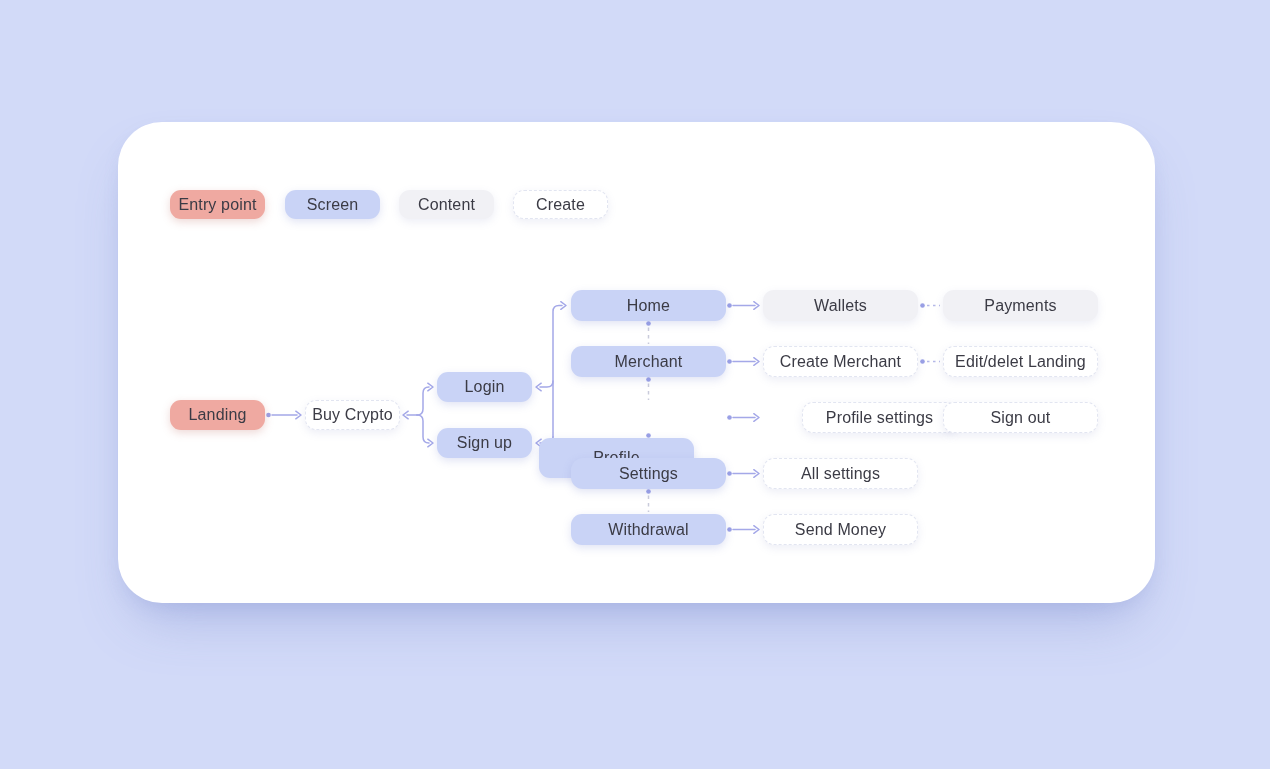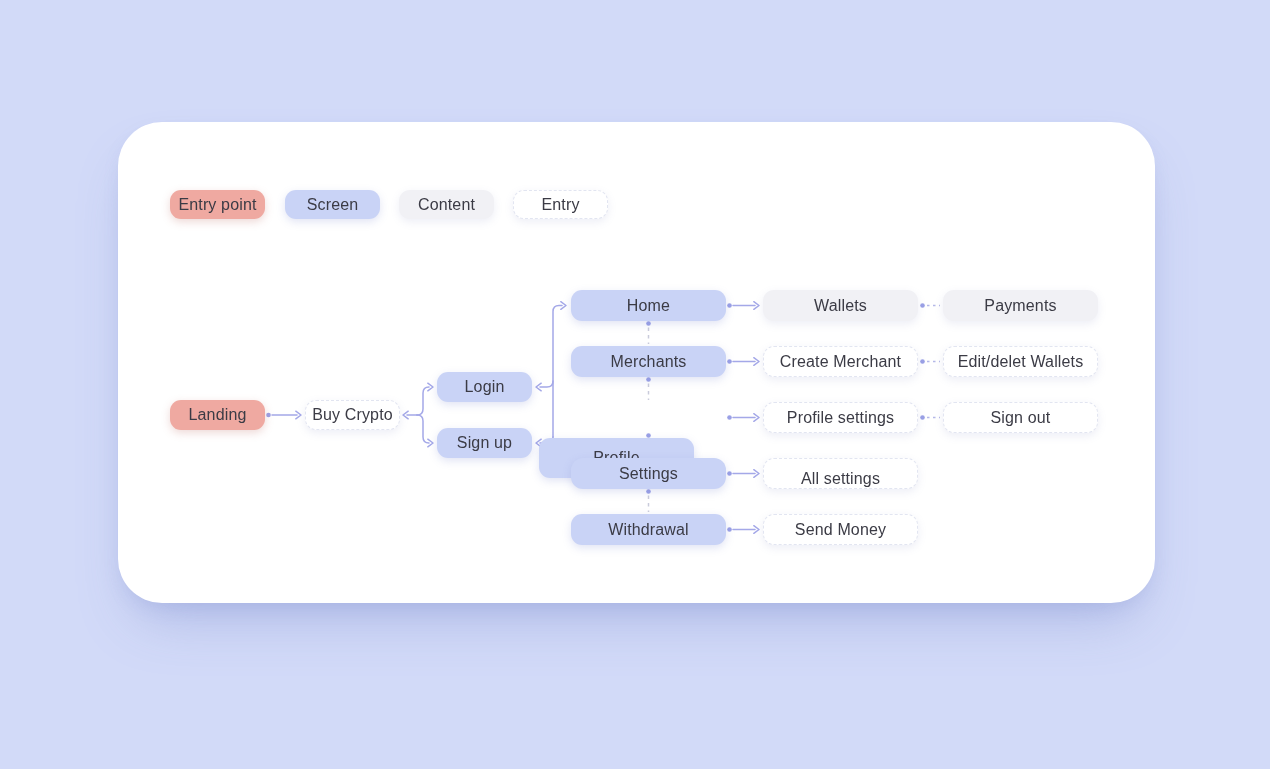--- a/index.html
+++ b/index.html
@@ -112,71 +112,71 @@
     <div class="node node--entry" style="left:170px;top:190px;width:95px;height:29px">
       <span>Entry point</span>
     </div>
     <div class="node node--screen" style="left:285px;top:190px;width:95px;height:29px">
       <span>Screen</span>
     </div>
     <div class="node node--content" style="left:399px;top:190px;width:95px;height:29px">
       <span>Content</span>
     </div>
     <div class="node node--action" style="left:513px;top:190px;width:95px;height:29px">
-      <span>Entry</span>
+      <span>Create</span>
     </div>
   </div>
 
   <div class="node-layer">
       <div class="node node--entry" style="left: 170px; top: 400px; width: 95px; height: 30px;">
         <span>Landing</span>
       </div>
       <div class="node node--action" style="left: 305px; top: 400px; width: 95px; height: 30px;">
         <span>Buy Crypto</span>
       </div>
       <div class="node node--screen" style="left: 437px; top: 372px; width: 95px; height: 30px;">
         <span>Login</span>
       </div>
       <div class="node node--screen" style="left: 437px; top: 428px; width: 95px; height: 30px;">
         <span>Sign up</span>
       </div>
       <div class="node node--screen" style="left: 571px; top: 290px; width: 155px; height: 31px;">
         <span>Home</span>
       </div>
       <div class="node node--screen" style="left: 571px; top: 346px; width: 155px; height: 31px;">
-        <span>Merchants</span>
+        <span>Merchant</span>
       </div>
       <div class="node node--screen" style="left: 539px; top: 402px; width: 155px; height: 40px; margin-top: 36px;">
         <span>Profile</span>
       </div>
       <div class="node node--screen" style="left: 571px; top: 458px; width: 155px; height: 31px; border-radius: 12px;">
         <span>Settings</span>
       </div>
       <div class="node node--screen" style="left: 571px; top: 514px; width: 155px; height: 31px;">
         <span>Withdrawal</span>
       </div>
       <div class="node node--content" style="left: 763px; top: 290px; width: 155px; height: 31px;">
         <span>Wallets</span>
       </div>
       <div class="node node--action" style="left: 763px; top: 346px; width: 155px; height: 31px;">
         <span>Create Merchant</span>
       </div>
-      <div class="node node--action" style="left: 763px; top: 402px; width: 155px; height: 31px;">
+      <div class="node node--action" style="left: 802px; top: 402px; width: 155px; height: 31px;">
         <span>Profile settings</span>
       </div>
-      <div class="node node--action" style="left: 763px; top: 458px; width: 155px; height: 31px; align-items: flex-end;">
+      <div class="node node--action" style="left: 763px; top: 458px; width: 155px; height: 31px;">
         <span>All settings</span>
       </div>
       <div class="node node--action" style="left: 763px; top: 514px; width: 155px; height: 31px;">
         <span>Send Money</span>
       </div>
       <div class="node node--content" style="left: 943px; top: 290px; width: 155px; height: 31px;">
         <span>Payments</span>
       </div>
       <div class="node node--action" style="left: 943px; top: 346px; width: 155px; height: 31px;">
-        <span>Edit/delet Wallets</span>
+        <span>Edit/delet Landing</span>
       </div>
       <div class="node node--action" style="left: 943px; top: 402px; width: 155px; height: 31px;">
         <span>Sign out</span>
       </div>
     </div>
 
 </div>
 
 </body></html>

